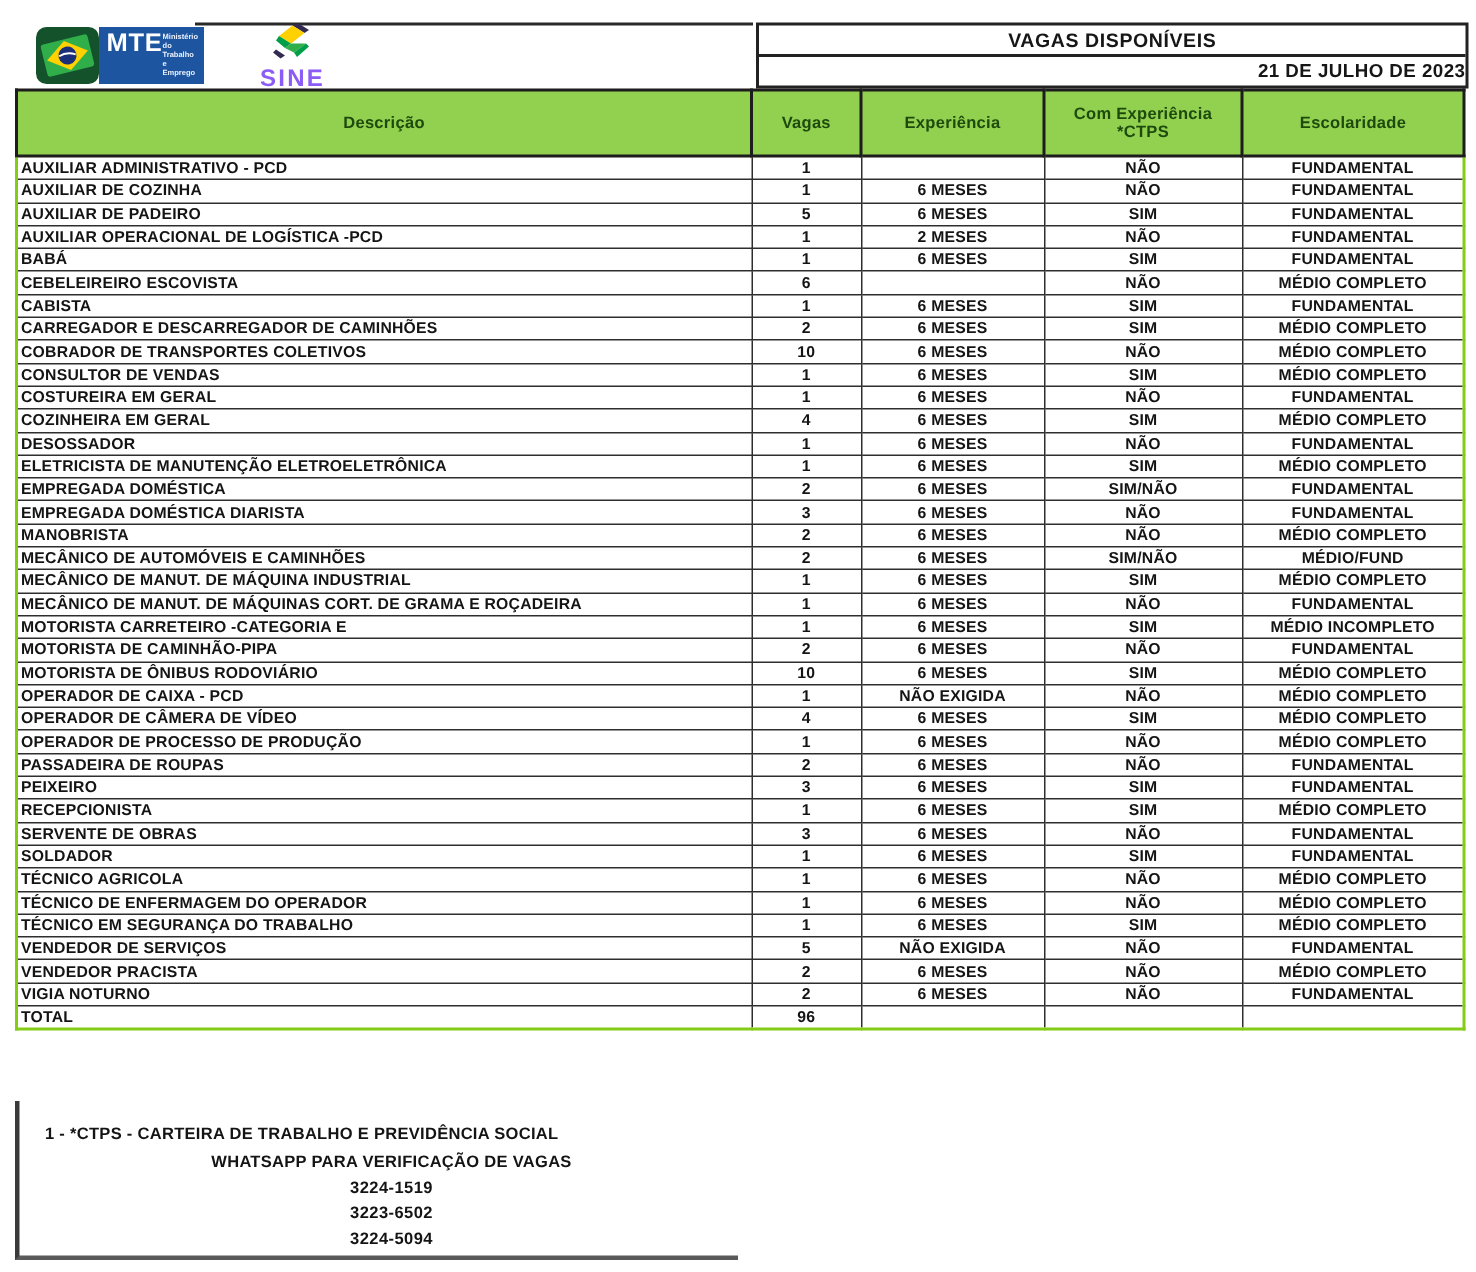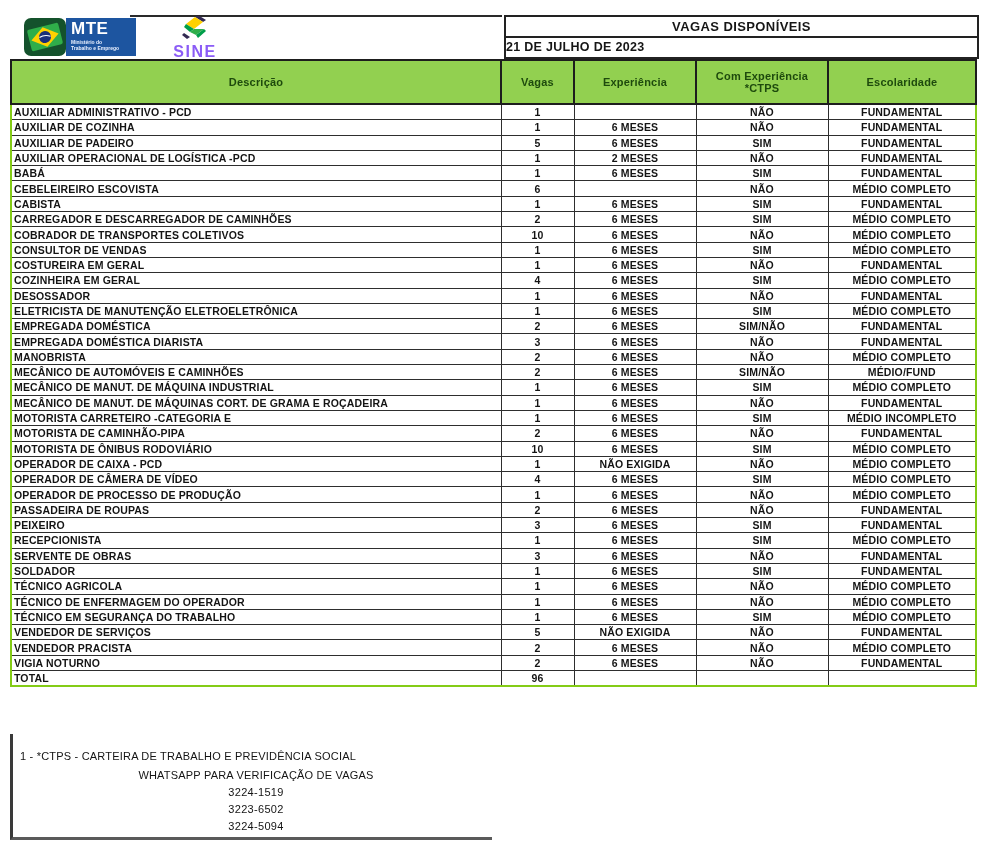--- a/index.html
+++ b/index.html
@@ -5,47 +5,47 @@
   html,body{margin:0;padding:0;background:#fff;}
   .page{
     position:relative;width:984px;height:848px;background:#ffffff;
     font-family:"Liberation Sans",sans-serif;color:#161616;overflow:hidden;
   }
   
   .top-line{position:absolute;left:130px;top:15px;width:372px;height:2px;background:#2a2a2a;}
   .logos{position:absolute;left:24px;top:18px;height:42px;display:flex;align-items:flex-start;gap:24px;}
   .mte-logo{display:flex;height:38px;}
   .mte-flagbox{width:42px;height:38px;}
-  .mte-bluebox{width:70px;height:38px;background:#1d55a0;box-sizing:border-box;padding:2px 5px 0 5px;display:flex;flex-direction:column;justify-content:flex-start;}
+  .mte-bluebox{width:70px;height:38px;background:#1d55a0;box-sizing:border-box;padding:2px 5px 0 5px;display:flex;flex-direction:row;justify-content:flex-start;}
   .mte-word{color:#fff;font-weight:700;font-size:17px;line-height:17px;letter-spacing:.5px;}
   .mte-sub{color:#eaf1ff;font-weight:700;font-size:5px;line-height:6px;white-space:pre-line;margin-top:2px;}
   .sine-logo{width:70px;text-align:center;margin-top:-2px;}
   .sine-word{display:block;font-size:16px;line-height:15px;font-weight:800;color:#8b5cf6;letter-spacing:1.5px;}
   .sine-underline{height:2px;background:#2fae4a;width:58px;margin:1px auto 0 auto;}
   .title-box{position:absolute;left:504px;top:15px;width:475px;box-sizing:border-box;border:2px solid #222;background:#fff;}
   .title-row{height:19px;line-height:19px;border-bottom:2px solid #222;text-align:center;font-weight:700;font-size:13px;letter-spacing:.4px;}
-  .date-row{height:19px;line-height:19px;text-align:left;font-weight:700;font-size:12.5px;letter-spacing:.3px;}
+  .date-row{height:19px;line-height:19px;text-align:right;font-weight:700;font-size:12.5px;letter-spacing:.3px;}
   
   table.vac{position:absolute;left:10px;top:59px;width:965px;border-collapse:collapse;table-layout:fixed;border:2px solid #84cc16;}
   table.vac th{
     background:#92d050;color:#1e4a0d;font-weight:700;font-size:11px;
     border:2px solid #1d1d1d;height:42px;text-align:center;vertical-align:middle;
     white-space:pre-line;letter-spacing:.2px;padding:0;
   }
   table.vac td{
     border:1px solid #2e2e2e;height:14.3px;font-size:10.5px;font-weight:700;color:#141414;
     padding:0 2px;overflow:hidden;white-space:nowrap;vertical-align:middle;letter-spacing:.15px;
   }
   td.c-desc{text-align:left;padding-left:4px;}
   td.c-mid{text-align:center;}
   
   .footer{
     position:absolute;left:10px;top:734px;width:482px;height:106px;box-sizing:border-box;
     border-left:3px solid #3a3a3a;border-bottom:3px solid #5a5a5a;
-    padding:12px 0 0 7px;font-weight:400;font-size:11px;color:#141414;
+    padding:12px 0 0 17px;font-weight:700;font-size:11px;color:#141414;
   }
   .footer-note{height:20px;line-height:20px;letter-spacing:.2px;}
   .footer-wa{text-align:center;height:18px;line-height:18px;letter-spacing:.2px;}
   .footer-phone{text-align:center;height:17px;line-height:17px;letter-spacing:.3px;}
 </style>
 </head>
 <body>
 
 <div class="page">
 

